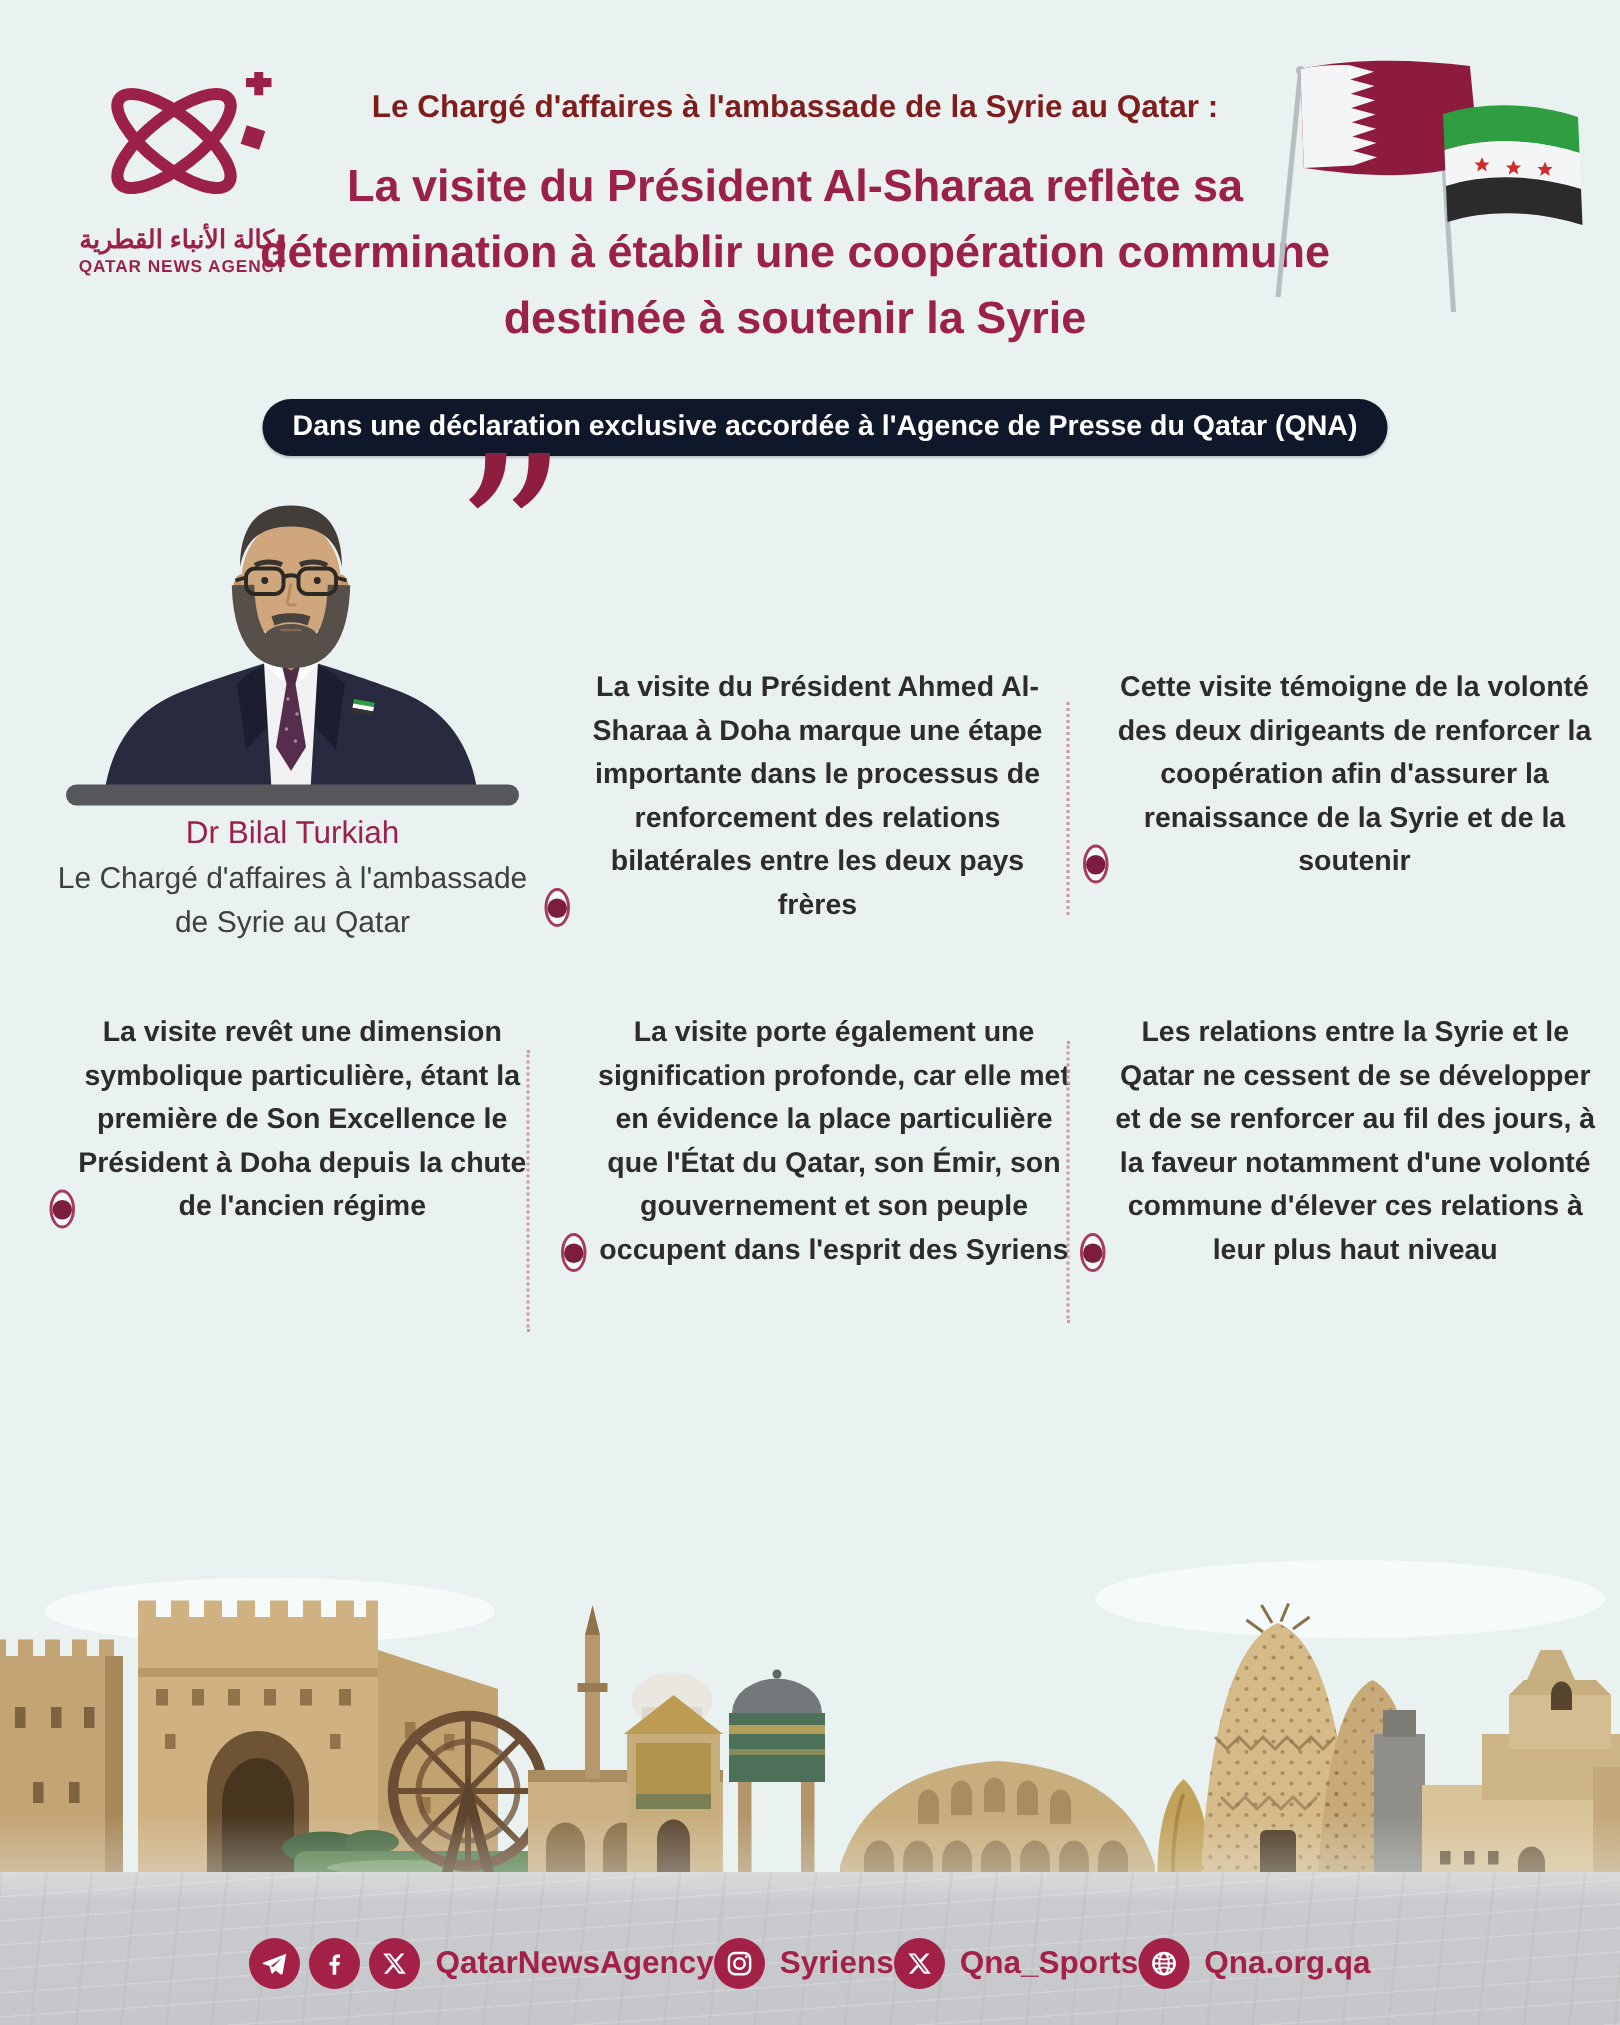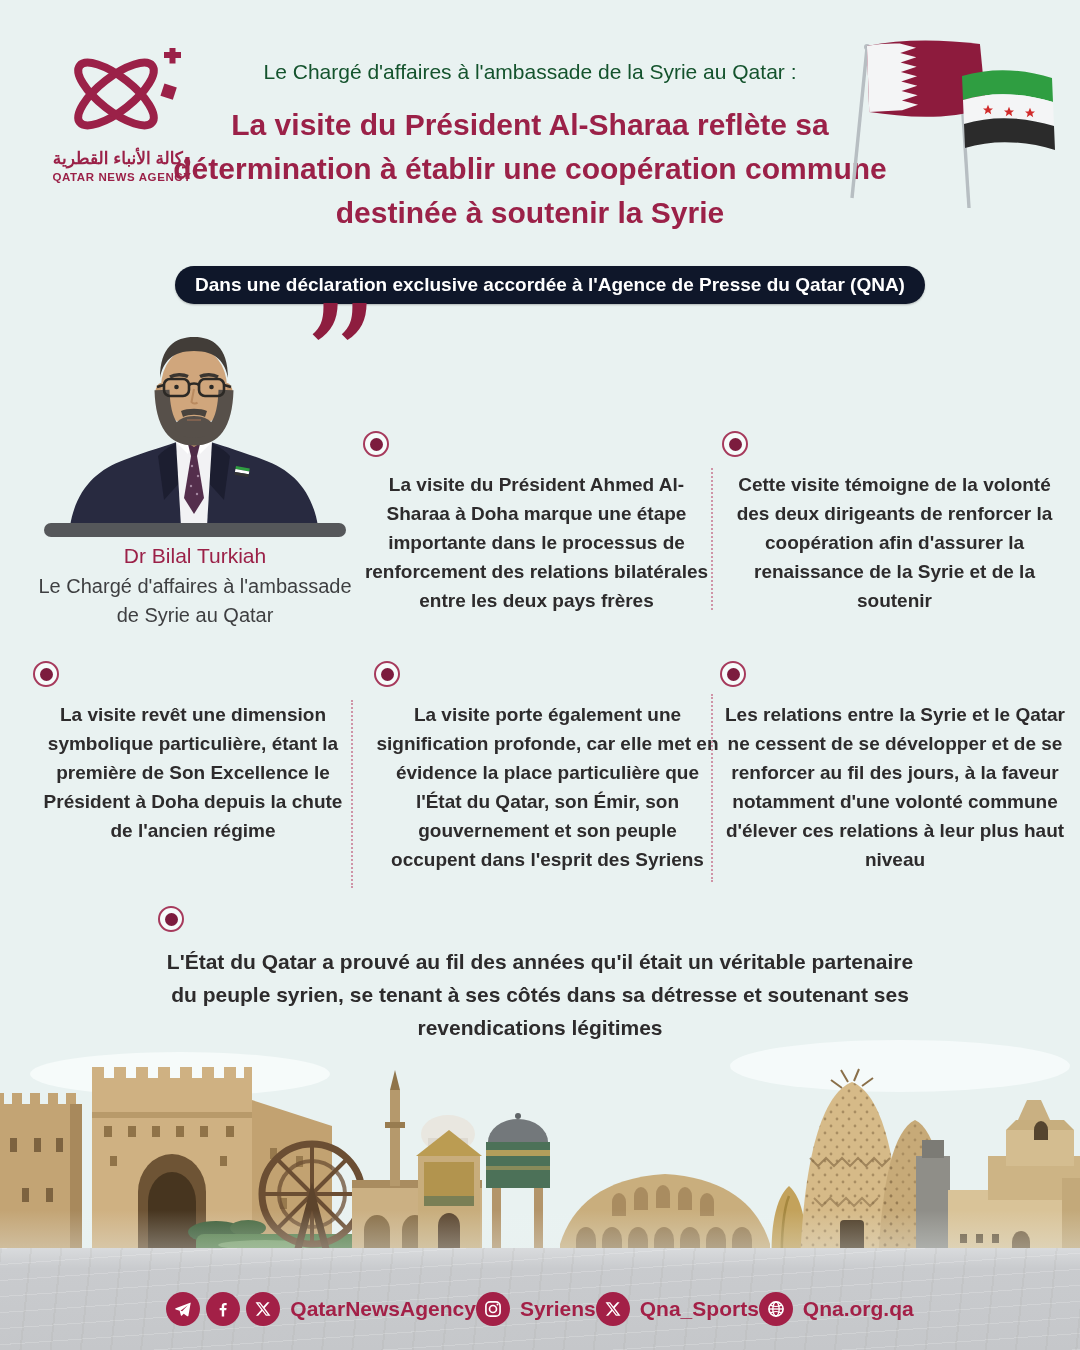--- a/index.html
+++ b/index.html
@@ -3,39 +3,39 @@
 <meta charset="utf-8">
 <style>
   html,body{margin:0;padding:0;background:#dfe7e7;}
   .poster{position:relative;width:1080px;height:1350px;background:#e9f2f1;overflow:hidden;
           font-family:"Liberation Sans","DejaVu Sans",sans-serif;}
   
   .logo{position:absolute;left:42px;top:48px;width:160px;text-align:center;}
   .logo-ar{margin-top:4px;font-family:Liberation Sans, sans-serif;font-size:17px;font-weight:bold;color:#9b2148;direction:rtl;}
   .logo-en{margin-top:2px;font-size:11.5px;font-weight:bold;letter-spacing:.6px;color:#9b2148;}
   .kicker{position:absolute;left:180px;top:60px;width:700px;text-align:center;
-          font-size:21px;font-weight:normal;color:#14532d;}
+          font-size:21px;font-weight:bold;color:#7f1d1d;}
   .title{position:absolute;left:165px;top:103px;width:730px;margin:0;text-align:center;
          font-size:30px;font-weight:bold;color:#9b2148;line-height:44px;}
   .flags{position:absolute;left:840px;top:36px;}
   
   .banner{position:absolute;left:175px;top:266px;width:750px;height:38px;border-radius:19px;
           background:#0f172a;color:#ffffff;font-size:19px;font-weight:bold;
           display:flex;align-items:center;justify-content:center;box-shadow:0 1px 2px rgba(0,0,0,.25);}
   
   .quote-mark{position:absolute;left:302px;top:300px;width:120px;height:120px;overflow:visible;
               font-family:"DejaVu Serif",serif;font-size:150px;line-height:120px;color:#8e1d3f;}
   .portrait{position:absolute;left:58px;top:334px;}
   .speaker-bar{position:absolute;left:44px;top:523px;width:302px;height:14px;border-radius:8px;background:#55575a;}
   .speaker-name{position:absolute;left:35px;top:544px;width:320px;text-align:center;
                 font-size:21px;font-weight:normal;color:#9b2148;}
   .speaker-role{position:absolute;left:25px;top:572px;width:340px;text-align:center;
                 font-size:20px;color:#3e3f41;line-height:29px;}
   
-  .quote{position:absolute;display:flex;flex-direction:column;align-items:flex-start;}
+  .quote{position:absolute;display:flex;flex-direction:row;align-items:flex-end;}
   .quote p{margin:13px 0 0 0;text-align:center;font-size:19px;font-weight:bold;color:#2d2b2c;line-height:29px;}
   .bullet{width:22px;height:22px;border-radius:50%;border:2px solid #a63a5c;background:#f6fbfa;
           display:flex;align-items:center;justify-content:center;}
   .bullet .dot{width:13px;height:13px;border-radius:50%;background:#7c1c3e;}
   .q1{left:363px;top:431px;width:347px;}
   .q2{left:722px;top:431px;width:345px;}
   .q3{left:33px;top:661px;width:320px;}
   .q4{left:363px;top:661px;width:347px;margin-left:11px;}
   .q5{left:720px;top:661px;width:350px;}
   .q6{left:158px;top:906px;width:764px;}
@@ -187,26 +187,20 @@
     <span class="bullet">
         <span class="dot"></span>
       </span>
     <p>La visite porte également une signification profonde, car elle met en évidence la place particulière que l'État du Qatar, son Émir, son gouvernement et son peuple occupent dans l'esprit des Syriens</p>
   </div>
   <div class="quote q5">
     <span class="bullet">
         <span class="dot"></span>
       </span>
     <p>Les relations entre la Syrie et le Qatar ne cessent de se développer et de se renforcer au fil des jours, à la faveur notamment d'une volonté commune d'élever ces relations à leur plus haut niveau</p>
-  </div>
-  <div class="quote q6">
-    <span class="bullet">
-        <span class="dot"></span>
-      </span>
-    <p>L'État du Qatar a prouvé au fil des années qu'il était un véritable partenaire du peuple syrien, se tenant à ses côtés dans sa détresse et soutenant ses revendications légitimes</p>
   </div>
   <div class="vdiv d1"></div>
   <div class="vdiv d2"></div>
   <div class="vdiv d3"></div>
 
   <svg class="skyline" width="1080" height="235" viewBox="0 0 1080 235">
     <defs>
       <pattern id="pg" width="12" height="14" patternUnits="userSpaceOnUse">
         <circle cx="3" cy="4" r="1.4" fill="#8a6f49"></circle>
           <circle cx="9" cy="11" r="1.4" fill="#8a6f49"></circle>

